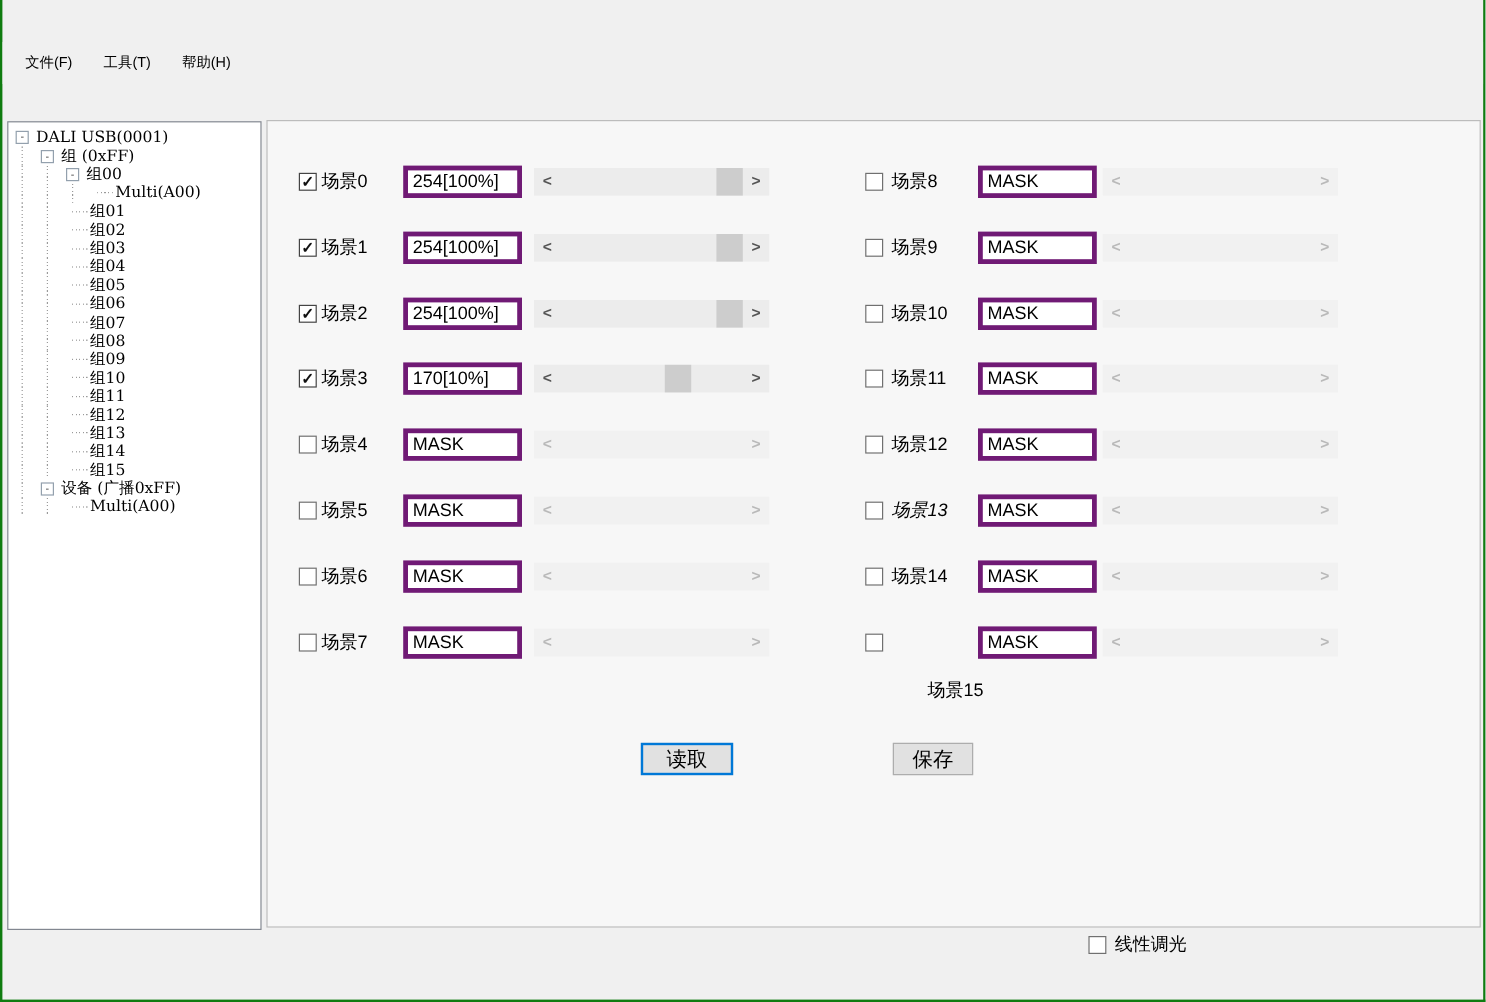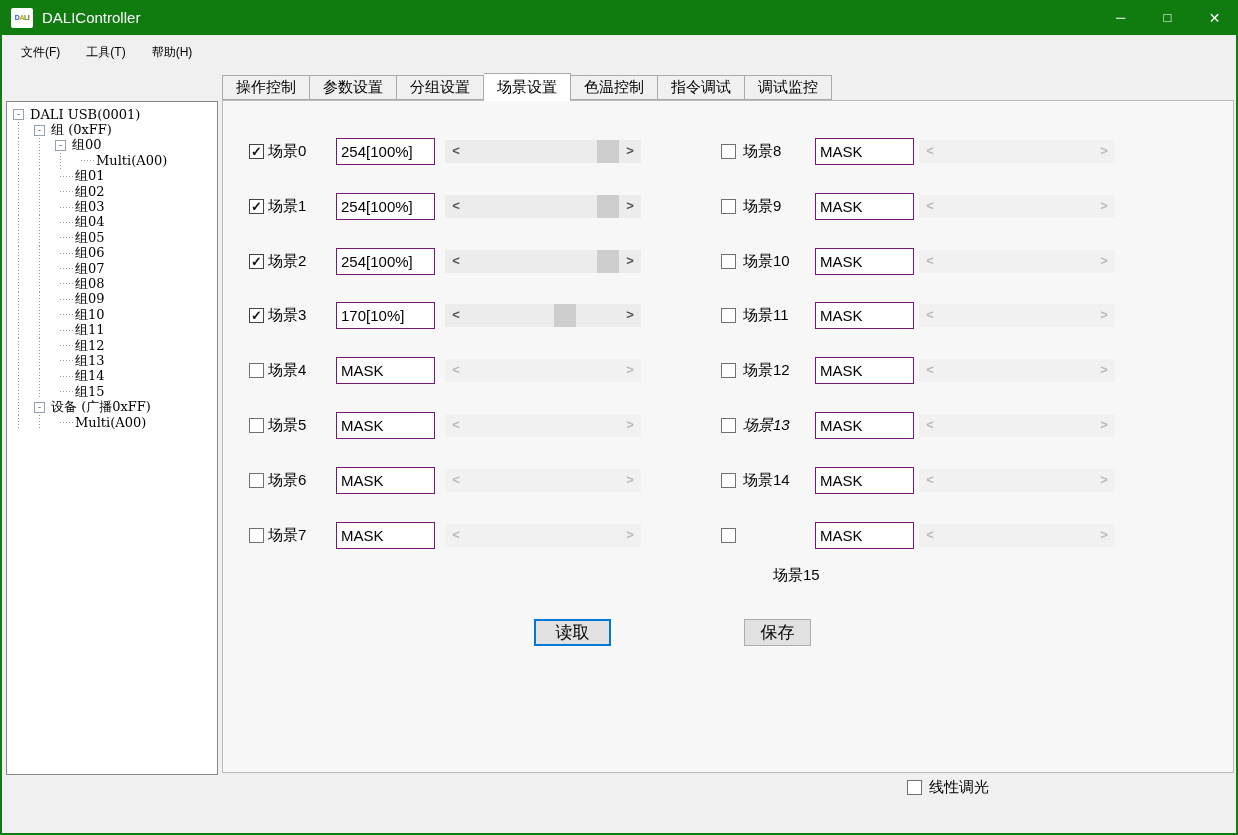--- a/index.html
+++ b/index.html
@@ -45,21 +45,21 @@
     border:1px solid #a9a9a9;border-left:none;font-size:15px;white-space:nowrap;}
   .tab:first-child{border-left:1px solid #a9a9a9;}
   .tab.active{position:relative;height:28px;margin-bottom:-1px;background:#fff;border-bottom:none;z-index:4;}
   
   .tabpage{position:absolute;left:220px;top:100px;width:1012px;height:673px;background:#f7f7f7;
     border:1px solid #bcbcbc;z-index:1;}
   .cb{position:absolute;width:15px;height:15px;border:1px solid #707070;background:#fff;
     font:13px/14px "Liberation Sans",sans-serif;text-align:center;color:#111;}
   .cb.checked{border-color:#444;font-weight:bold;}
   .scene-label{position:absolute;font-size:15px;white-space:nowrap;}
-  .scene-input{position:absolute;width:99px;height:27px;border:1px solid #701a75;background:#fff;
+  .scene-input{position:absolute;width:99px;height:27px;border:4px solid #701a75;background:#fff;
     font:15px "Liberation Sans",sans-serif;padding:0 4px;color:#000;}
   .sb{position:absolute;width:196px;height:23px;background:#ececec;}
   .sb.disabled{background:#f1f1f1;}
   .sb-arrow{position:absolute;top:0;width:22px;height:23px;line-height:22px;text-align:center;
     font-size:13px;font-weight:bold;color:#555;}
   .sb-arrow.la{left:0}.sb-arrow.ra{right:0}
   .sb.disabled .sb-arrow{color:#b9b9b9;}
   .sb-thumb{position:absolute;top:0;width:22px;height:23px;background:#cdcdcd;}
   .page-btn{position:absolute;height:27px;background:#e1e1e1;display:flex;align-items:center;
     justify-content:center;font-size:17px;font-family:"Liberation Sans",sans-serif;}
@@ -75,32 +75,20 @@
   .seg-host{left:10px}.seg-addr{left:137px}.seg-sel{left:220px}
   .grip{position:absolute;right:6px;bottom:6px;width:12px;height:12px;}
   .grip i{position:absolute;left:0;top:8px;width:3px;height:3px;background:#a6a6a6;
     box-shadow:4px 0 0 #a6a6a6,8px 0 0 #a6a6a6,4px -4px 0 #a6a6a6,8px -4px 0 #a6a6a6,8px -8px 0 #a6a6a6;}
 </style>
 </head>
 <body>
 
 <div class="window">
 
-  <div class="titlebar">
-    <div class="app-icon">
-      <b>D</b>
-        <b>A</b>
-        <b>L</b>
-        <b>I</b>
-    </div>
-    <div class="win-title">DALIController</div>
-    <div class="win-btn">─</div>
-    <div class="win-btn">□</div>
-    <div class="win-btn close">✕</div>
-  </div>
 
   <div class="menubar">
     <span class="menu-item">文件(F)</span>
     <span class="menu-item">工具(T)</span>
     <span class="menu-item">帮助(H)</span>
   </div>
 
   <div class="tree-panel" id="tree">
       <div class="tree-row">
         <span class="expander">-</span>
@@ -220,29 +208,20 @@
         <span class="tree-label">设备 (广播0xFF)</span>
       </div>
       <div class="tree-row">
         <span class="vstub"></span>
         <span class="vstub"></span>
         <span class="hstub"></span>
         <span class="tree-label">Multi(A00)</span>
       </div>
     </div>
 
-  <div class="tabstrip" id="tabstrip">
-      <div class="tab">操作控制</div>
-      <div class="tab">参数设置</div>
-      <div class="tab">分组设置</div>
-      <div class="tab active">场景设置</div>
-      <div class="tab">色温控制</div>
-      <div class="tab">指令调试</div>
-      <div class="tab">调试监控</div>
-    </div>
 
   <div class="tabpage" id="tabpage">
     <div class="page-btn btn-read">读取</div>
     <div class="page-btn btn-save">保存</div>
   <div class="cb checked" style="left: 26px; top: 43px;">✓</div>
       <div class="scene-label" style="left: 45px; top: 41px;">场景0</div>
       <input class="scene-input" type="text" value="254[100%]" style="left: 113px; top: 37px;">
       <div class="sb" style="left: 222px; top: 39px;">
         <span class="sb-arrow la">&lt;</span>
         <span class="sb-arrow ra">&gt;</span>

